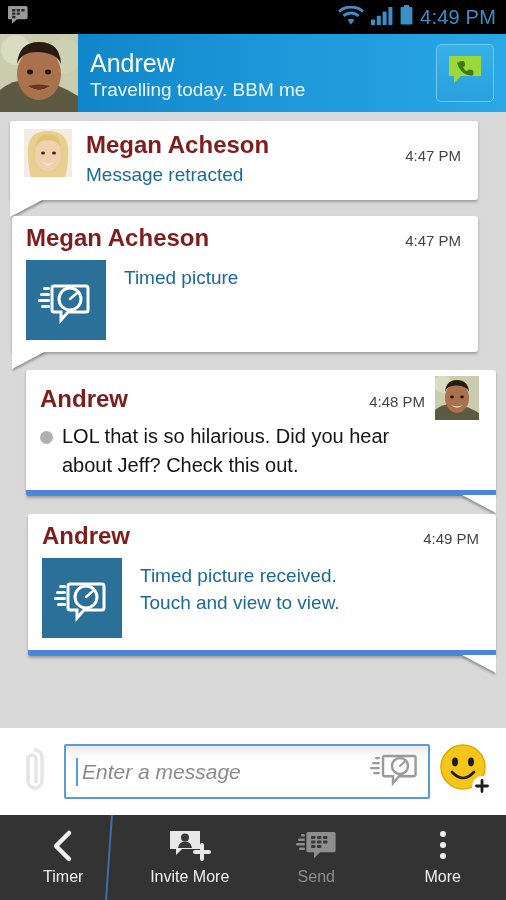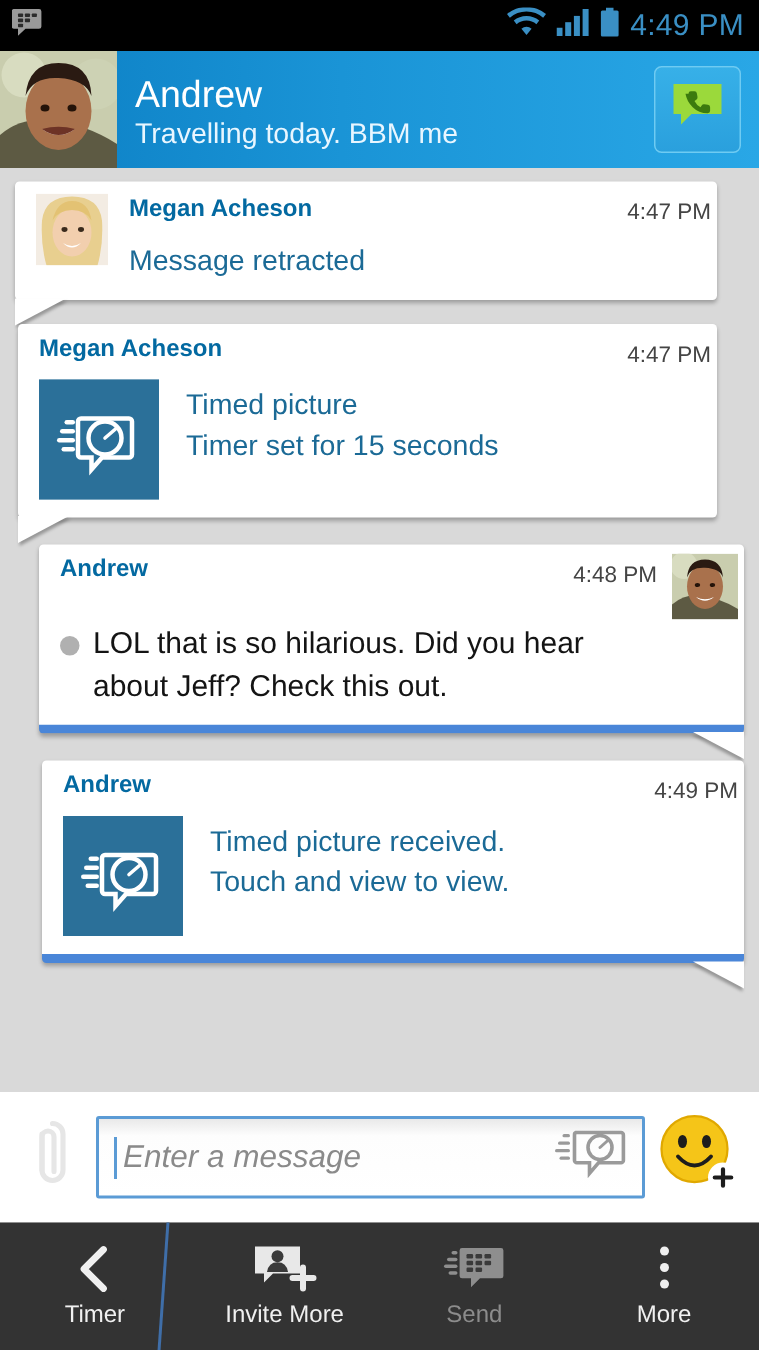--- a/index.html
+++ b/index.html
@@ -54,22 +54,22 @@
     border-left: 0 solid transparent; border-right: 34px solid transparent;
     border-top: 18px solid #fff;
     filter: drop-shadow(1px 2px 1px rgba(0,0,0,.3));
   }
   .tail-out {
     position: absolute; right: 0px; bottom: -23px; width: 0; height: 0;
     border-left: 34px solid transparent; border-right: 0 solid transparent;
     border-top: 18px solid #fff;
     filter: drop-shadow(-1px 2px 1px rgba(0,0,0,.3));
   }
-  .msg-head { display: flex; align-items: flex-start; padding: 8px 4px 0 14px; }
-  .msg-name { font-size: 16px; font-weight: bold; color: #0369a1; flex: 1; }
+  .msg-head { display: flex; align-items: center; padding: 8px 17px 0 14px; }
+  .msg-name { font-size: 24px; font-weight: bold; color: #7f1d1d; flex: 1; }
   .msg-time { font-size: 15px; color: #444; padding-top: 4px; white-space: nowrap; }
   .msg-body { padding: 0 14px 12px 14px; }
 
   .avatar-sq { width: 48px; height: 48px; flex: 0 0 48px; overflow: hidden; position: relative; }
   .row { display: flex; }
 
   .link-text { color: #1b6a96; font-size: 19px; line-height: 27px; }
   .body-text { color: #141414; font-size: 20px; line-height: 29px; }
   .dot-status { width: 13px; height: 13px; border-radius: 50%; background: #b0b0b0; flex: 0 0 13px; margin-top: 9px; margin-right: 9px; }
 
@@ -229,21 +229,20 @@
               <g fill="#fff">
                 <rect x="17" y="27" width="7" height="3" rx="1.5"></rect>
                 <rect x="14" y="33" width="10" height="3" rx="1.5"></rect>
                 <rect x="12" y="39" width="12" height="3" rx="1.5"></rect>
                 <rect x="15" y="45" width="9" height="3" rx="1.5"></rect>
               </g>
             </svg>
           </div>
           <div style="padding-top:4px;">
             <div class="link-text">Timed picture</div>
-            <div class="link-text">Timer set for 15 seconds</div>
           </div>
         </div>
         <div class="tail-in"></div>
       </div>
     </div>
 
     <div class="bubble-wrap" style="margin-top:18px;">
       <div class="bubble outgoing">
         <div class="msg-head">
           <span class="msg-name">Andrew</span>

